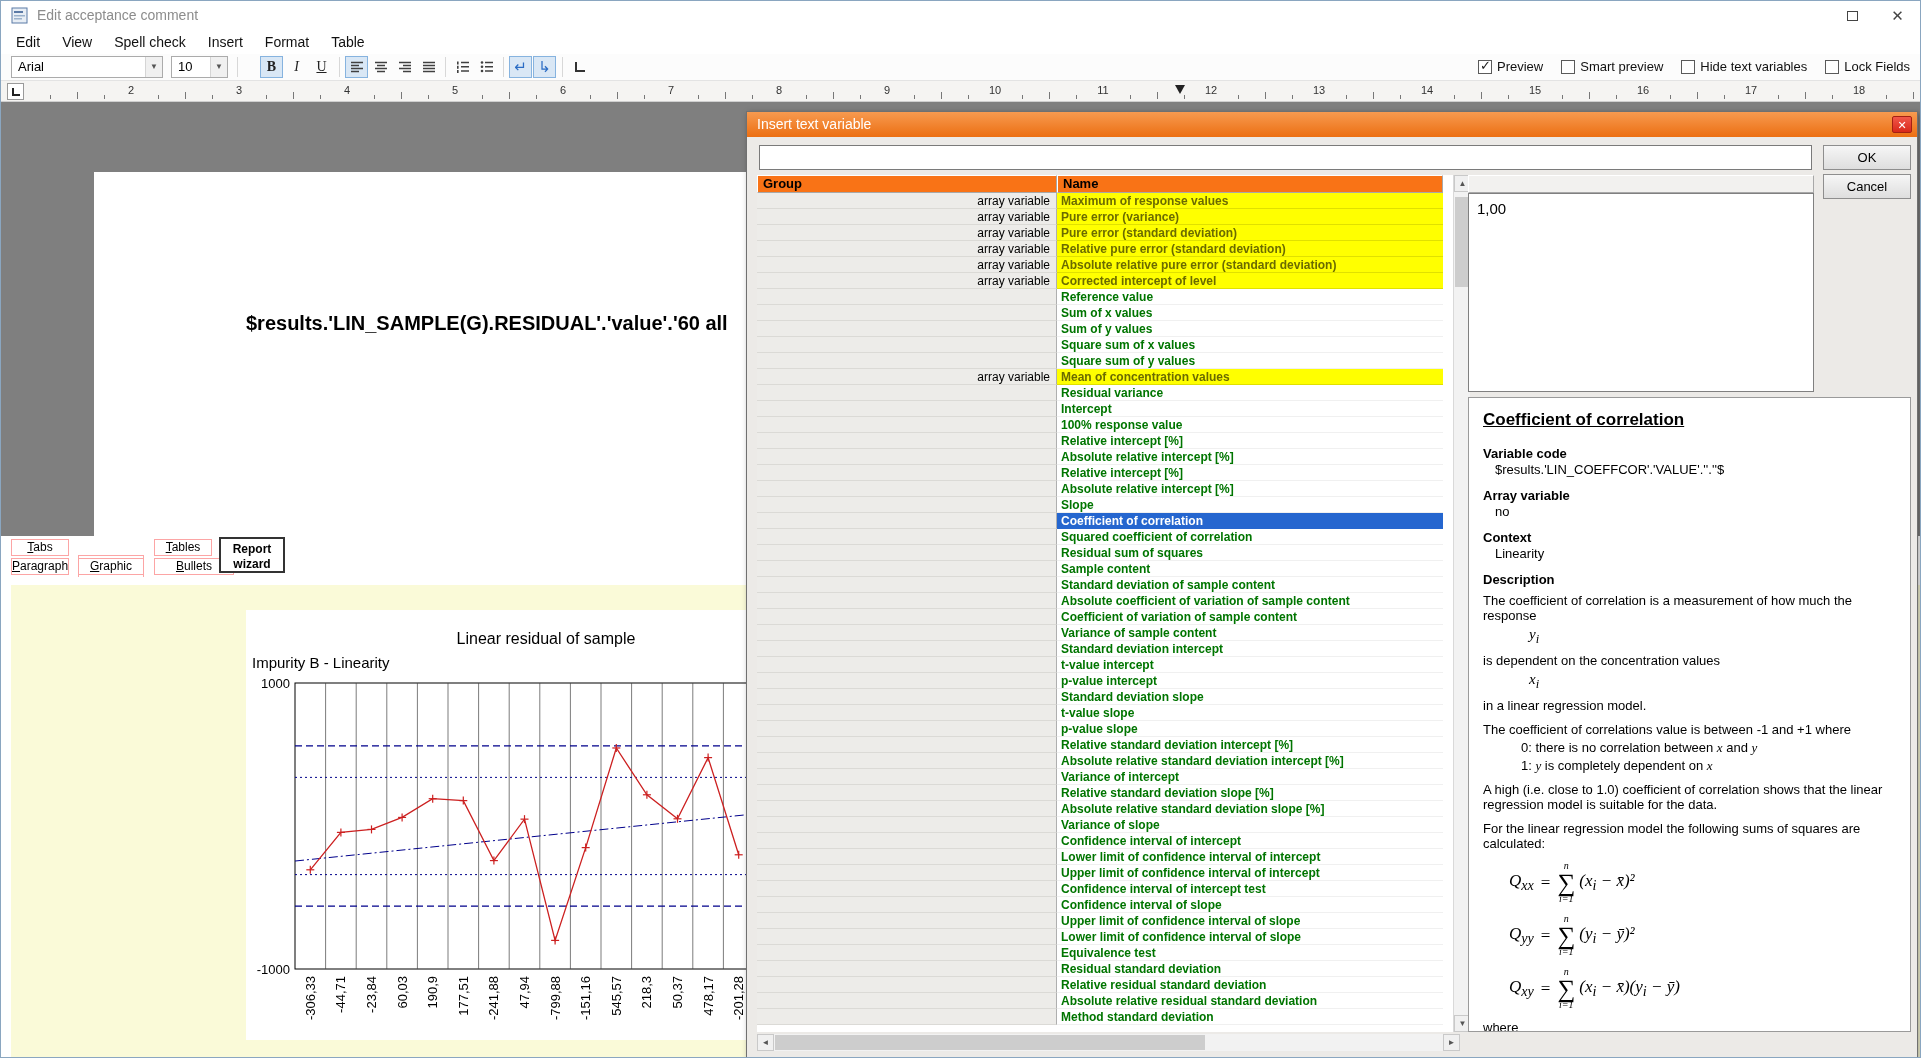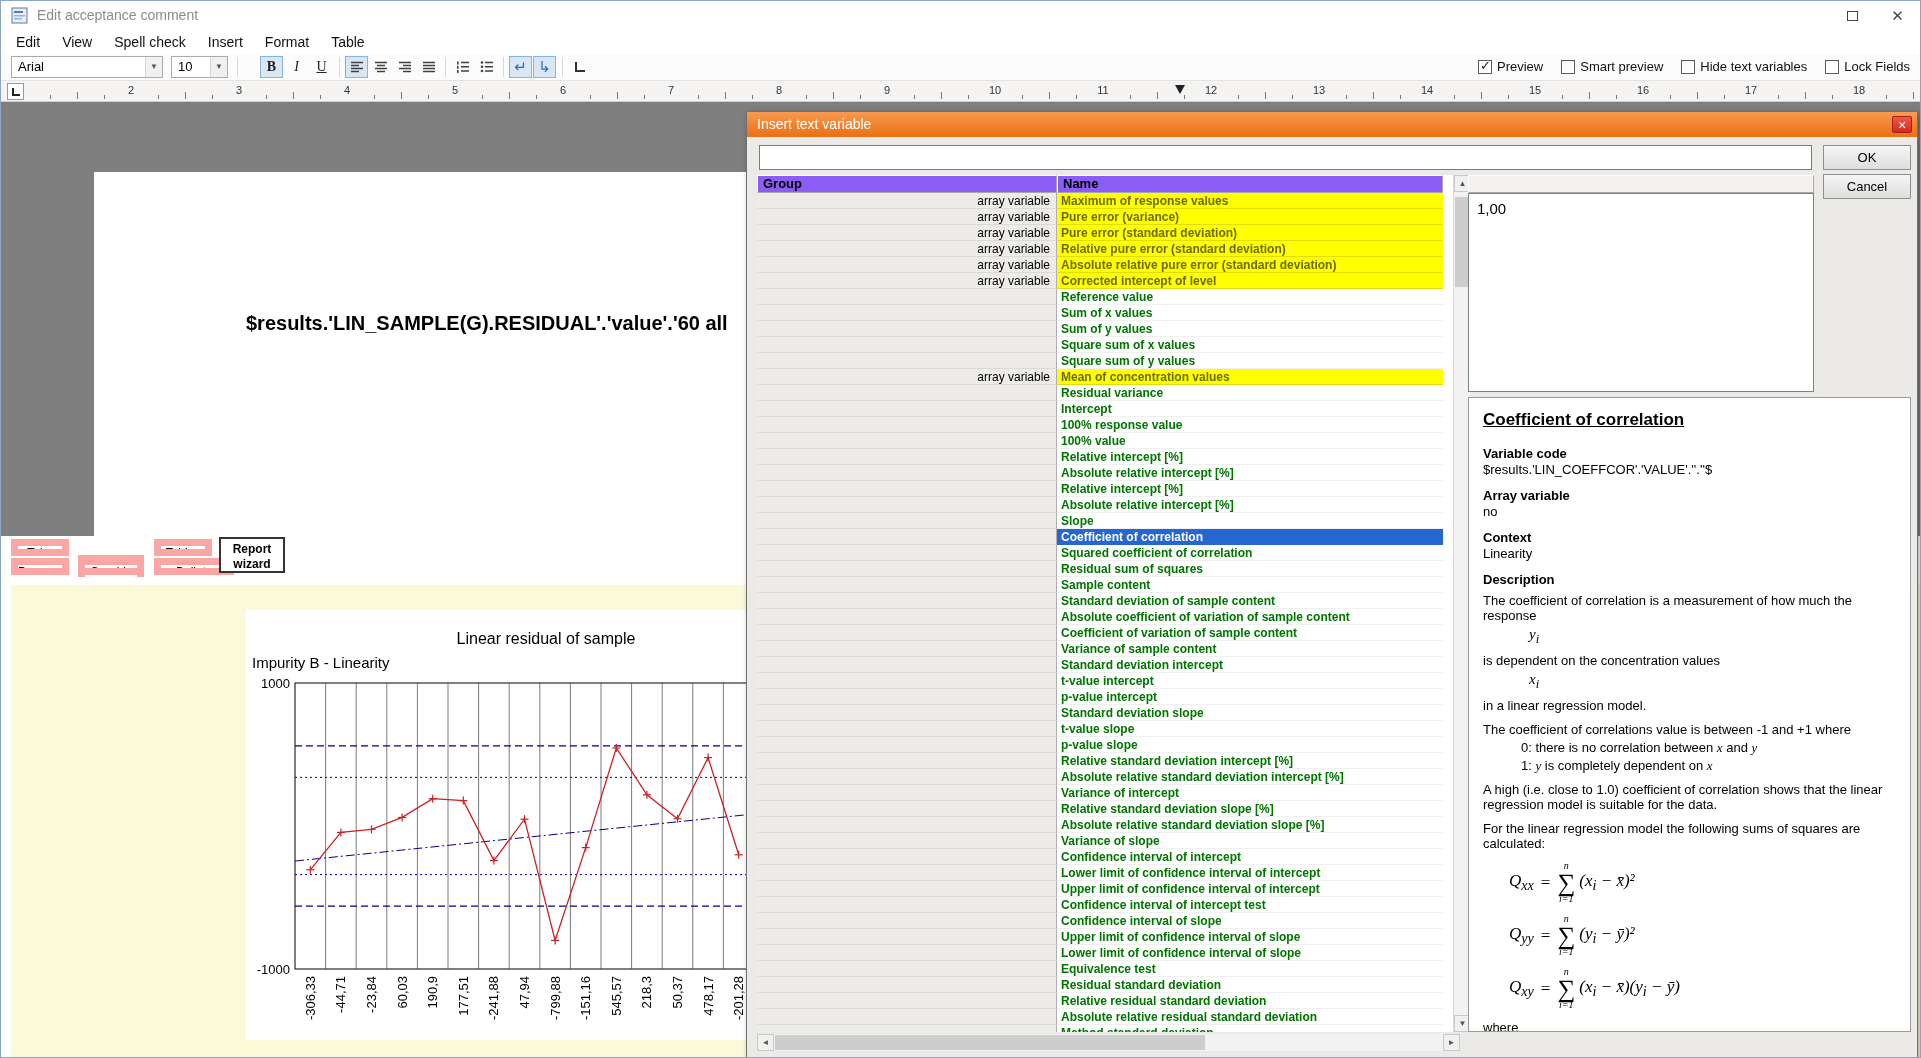--- a/index.html
+++ b/index.html
@@ -56,21 +56,21 @@
   .lbox .lglyph { width:8px; height:8px; border-left:2px solid #222; border-bottom:2px solid #222; }
   .ruler-marker { position:absolute; left:1174px; top:84px; width:0; height:0; z-index:2;
                   border-left:5px solid transparent; border-right:5px solid transparent; border-top:9px solid #222; }
 
   
   .pane1 { position:absolute; top:101px; left:0; width:100%; height:434px; background:#7f7f7f; overflow:hidden; }
   .page1 { position:absolute; left:93px; top:70px; width:1460px; height:600px; background:#ffffff; }
   .doc-text { position:absolute; left:152px; top:140px; font-size:20px; font-weight:bold; color:#000; white-space:nowrap; }
 
   .tabstrip { position:absolute; top:535px; left:0; width:100%; height:41px; background:#ffffff; }
-  .ts-btn { position:absolute; border:7px solid #fca5a5; background:#fff; font-size:12px; text-align:center;
+  .ts-btn { position:absolute; border:1px solid #fca5a5; background:#fff; font-size:12px; text-align:center;
             line-height:15px; color:#000; overflow:hidden; }
   .ts-btn span { display:block; }
   .ts-btn span::first-letter { text-decoration:underline; }
   .ts-wizard { font-weight:bold; border:2px solid #333; padding-top:3px; }
 
   .pane2 { position:absolute; top:576px; left:0; width:100%; height:482px; background:#ffffff; overflow:hidden; }
   .page2 { position:absolute; left:10px; top:8px; right:0; bottom:0; background:#fafad8; }
   .chartbox { position:absolute; left:235px; top:25px; width:560px; height:430px; background:#ffffff; }
 
   
@@ -83,21 +83,21 @@
                font-size:11px; color:#fff; background:linear-gradient(#f1574a,#d8281a); border:1px solid #a32013; border-radius:2px; }
   .dlg-input { position:absolute; left:12px; top:33px; width:1053px; height:25px; border:1px solid #7a7a7a;
                background:#fff; font-size:14px; padding:0 5px; font-family:"Liberation Sans", sans-serif; }
   .dlg-btn { position:absolute; left:1076px; width:88px; height:25px; background:linear-gradient(#f6f6f6,#dedede);
              border:1px solid #8e8e8e; font-size:13px; text-align:center; line-height:23px; color:#000; }
   .dlg-btn.ok { top:33px; }
   .dlg-btn.cancel { top:62px; }
 
   .var-table { position:absolute; left:10px; top:63px; width:703px; height:857px; background:#fff; }
   .vt-header { display:flex; height:18px; }
-  .vt-hcell { background:#8b5cf6; border-top:1px solid #fff; border-left:1px solid #fff;
+  .vt-hcell { background:#f97316; border-top:1px solid #fff; border-left:1px solid #fff;
               border-right:1px solid #a8a8a8; border-bottom:1px solid #a8a8a8;
               font-weight:bold; font-size:13px; line-height:16px; padding-left:5px; }
   .vt-hcell.g { width:300px; }
   .vt-hcell.n { width:386px; }
   .vt-body { height:839px; overflow:hidden; }
   .vrow { display:flex; height:16px; line-height:16px; font-size:12px; }
   .gcell { width:300px; background:#edece9; border-right:1px solid #afafaf; border-bottom:1px solid #dbdad6;
            text-align:right; padding-right:6px; color:#000; }
   .ncell { width:386px; padding-left:4px; font-weight:bold; color:#007500; background:#fff;
            border-bottom:1px solid #f0f0f0; white-space:nowrap; overflow:hidden; }
@@ -112,21 +112,21 @@
 
   .gray-bar { position:absolute; left:721px; top:63px; width:346px; height:18px; background:#f2f1ef;
               border-top:1px solid #fff; border-left:1px solid #fff; border-right:1px solid #a8a8a8; border-bottom:1px solid #a8a8a8; }
   .value-box { position:absolute; left:721px; top:81px; width:346px; height:199px; background:#fff;
                border:1px solid #808080; font-size:15px; padding:6px 8px; color:#000; }
 
   .info-panel { position:absolute; left:721px; top:285px; width:443px; height:635px; background:#fff;
                 border:1px solid #9a9a9a; padding:12px 14px; font-size:13px; color:#000; overflow:hidden; }
   .info-title { font-size:17px; font-weight:bold; text-decoration:underline; margin-bottom:16px; }
   .sec-label { font-weight:bold; margin-top:11px; }
-  .sec-text { margin-top:1px; }
+  .sec-text { margin-top:1px;margin-left:12px; }
   .desc-line { margin-top:6px; line-height:15px; }
   .desc-line.mt { margin-top:9px; }
   .desc-line.indent { margin-left:38px; margin-top:3px; }
   .desc-line.mathline { margin-left:46px; margin-top:4px; font-family:"Liberation Serif", serif;
                         font-style:italic; font-size:15px; }
   .mv { font-family:"Liberation Serif", serif; font-style:italic; }
   .formula { display:flex; align-items:center; margin:10px 0 10px 26px;
              font-family:"Liberation Serif", serif; font-style:italic; font-size:17px; }
   .formula .feq { margin:0 7px; font-style:normal; }
   .sigma { display:inline-flex; flex-direction:column; align-items:center; font-style:normal; margin-right:4px; }
@@ -518,24 +518,20 @@
           <div class="vrow">
             <div class="gcell"></div>
             <div class="ncell">Intercept</div>
           </div>
           <div class="vrow">
             <div class="gcell"></div>
             <div class="ncell">100% response value</div>
           </div>
           <div class="vrow">
             <div class="gcell"></div>
-            <div class="ncell">100% value</div>
-          </div>
-          <div class="vrow">
-            <div class="gcell"></div>
             <div class="ncell">Relative intercept [%]</div>
           </div>
           <div class="vrow">
             <div class="gcell"></div>
             <div class="ncell">Absolute relative intercept [%]</div>
           </div>
           <div class="vrow">
             <div class="gcell"></div>
             <div class="ncell">Relative intercept [%]</div>
           </div>

